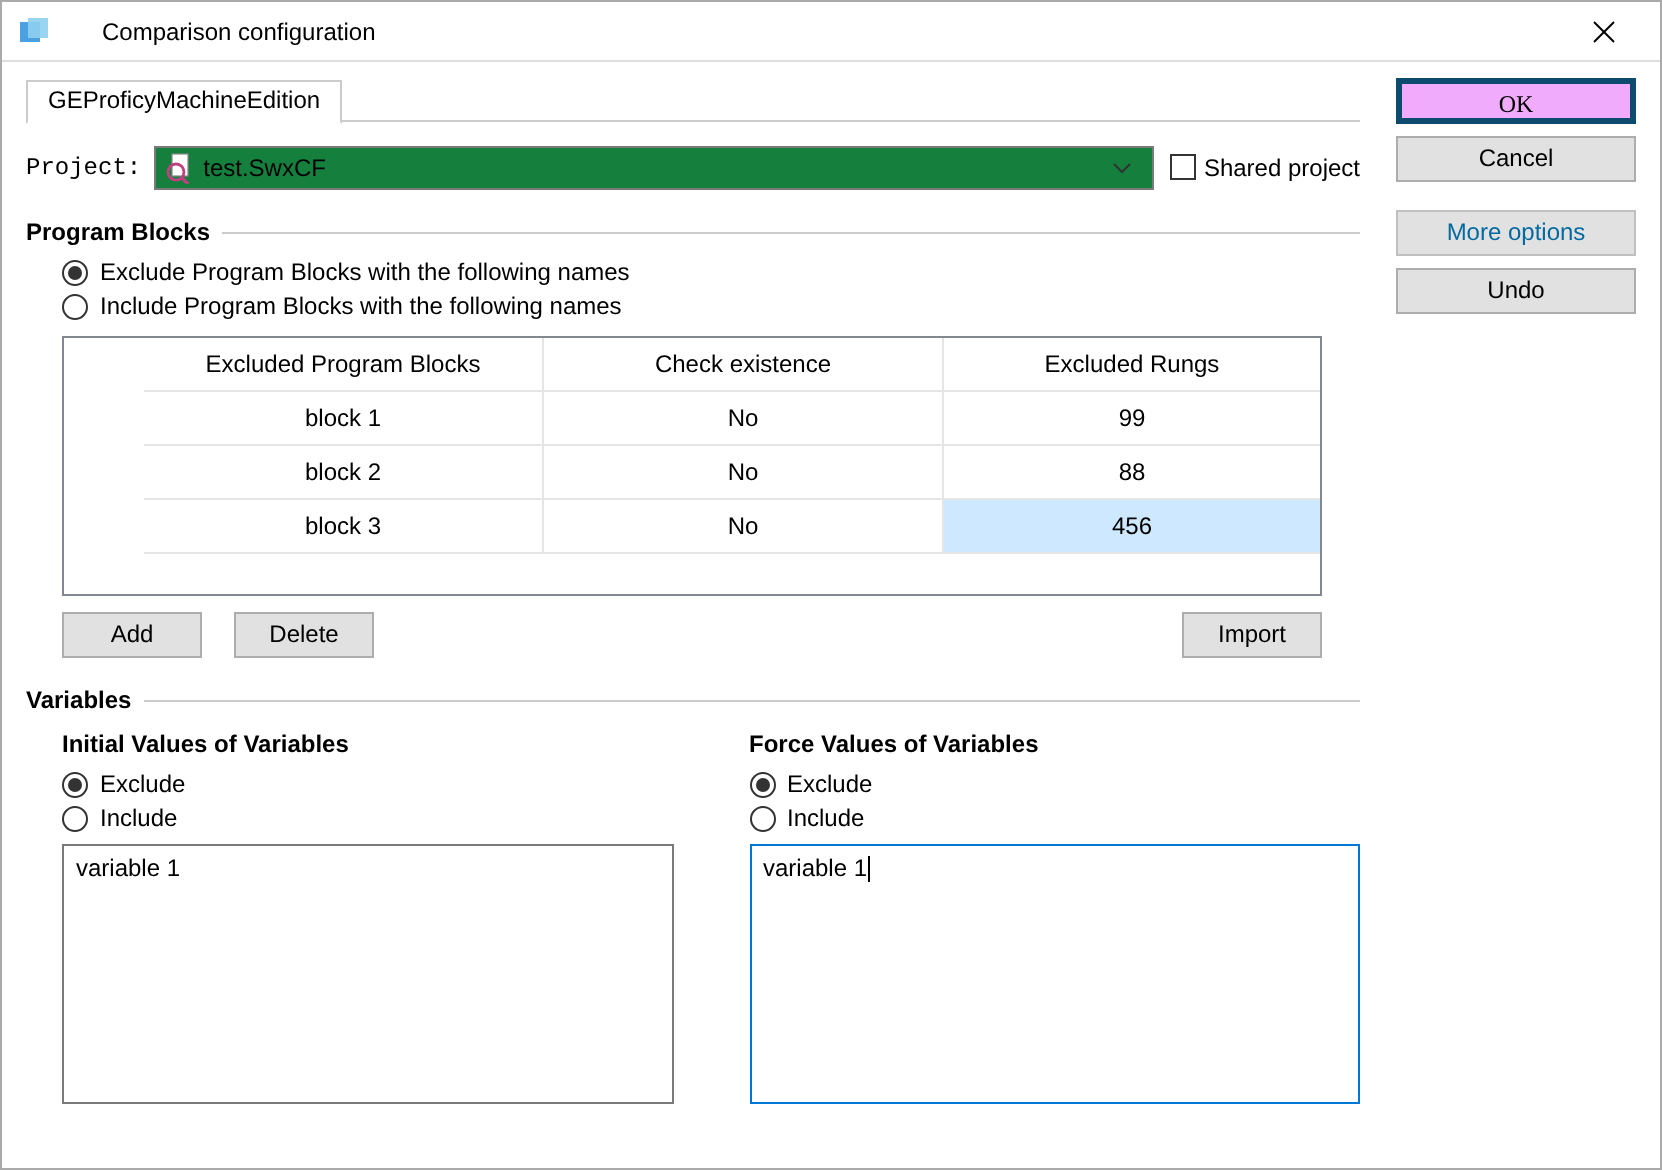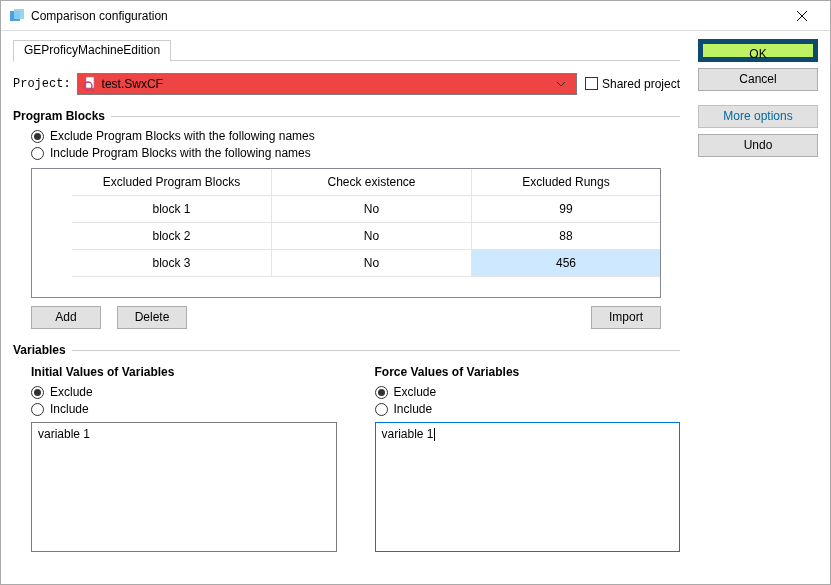--- a/index.html
+++ b/index.html
@@ -1,32 +1,32 @@
 <!DOCTYPE html>
 <html><head>
 <meta charset="utf-8">
 <style>
 * { box-sizing: border-box; font-family: "Segoe UI", Tahoma, sans-serif; font-size: 12px; }
 body { margin: 0; padding: 0; background: #fff; }
 .window { width: 831px; height: 585px; border: 1px solid #aaa; background: #fff; position: relative; }
-.titlebar { height: 30px; display: flex; align-items: center; padding: 0 8px; border-bottom: 1px solid #ddd; }
+.titlebar { height: 30px; display: flex; align-items: center; padding: 0 8px; border-bottom: 1px solid #ddd; gap: 20px; }
 .titlebar .icon { width: 16px; height: 16px; margin-right: 6px; display: inline-flex; }
 .titlebar .title { flex: 1; }
 .titlebar .close { width: 40px; text-align: center; cursor: pointer; font-size: 14px; }
 .body { position: absolute; top: 30px; left: 0; right: 0; bottom: 0; display: flex; }
 .main { flex: 1; padding: 8px 12px 12px 12px; overflow: hidden; }
 .sidebar { width: 138px; padding: 8px 12px 0 6px; }
 .btn { display: block; width: 100%; height: 23px; margin-bottom: 6px; background: #e1e1e1; border: 1px solid #adadad; cursor: pointer; text-align: center; line-height: 21px; }
-.btn.primary { background: #bef264; border: 5px solid #0c4a6e; }
+.btn.primary { background: #f0abfc; border: 3px solid #0c4a6e; font-family: Liberation Serif, serif; }
 .btn.disabled { color: #0369a1; background: #e1e1e1; border: 1px solid #c0c0c0; cursor: default; }
 .tabbar { height: 22px; display: flex; border-bottom: 1px solid #ccc; }
 .tab { border: 1px solid #ccc; border-bottom: 1px solid #fff; background: #fff; padding: 2px 10px; margin-bottom: -1px; position: relative; top: 1px; }
 .projrow { display: flex; align-items: center; margin: 12px 0 14px 0; }
 .projrow label { margin-right: 6px; font-family: Liberation Mono, monospace; }
-.projselect { flex: 1; height: 22px; border: 1px solid #7a7a7a; display: flex; align-items: center; padding: 0 4px; background: #ef4444; }
+.projselect { flex: 1; height: 22px; border: 1px solid #7a7a7a; display: flex; align-items: center; padding: 0 4px; background: #15803d; }
 .projselect .picon { width: 16px; height: 16px; margin-right: 4px; }
 .projselect .ptext { flex: 1; }
 .projselect .arrow { width: 16px; text-align: center; color: #333; font-size: 10px; }
 .sharedchk { display: flex; align-items: flex-start; margin-left: 8px; }
 .chkbox { width: 13px; height: 13px; border: 1px solid #333; margin-right: 4px; background: #fff; }
 .section-header { display: flex; align-items: center; font-weight: bold; margin-bottom: 6px; }
 .section-header .line { flex: 1; height: 1px; background: #ccc; margin-left: 6px; }
 .radio-row { display: flex; align-items: center; margin: 3px 0 3px 18px; }
 .radio { width: 13px; height: 13px; border: 1px solid #333; border-radius: 50%; margin-right: 6px; display: flex; align-items: center; justify-content: center; background: #fff; }
 .radio.checked::after { content: ""; width: 7px; height: 7px; background: #333; border-radius: 50%; }

